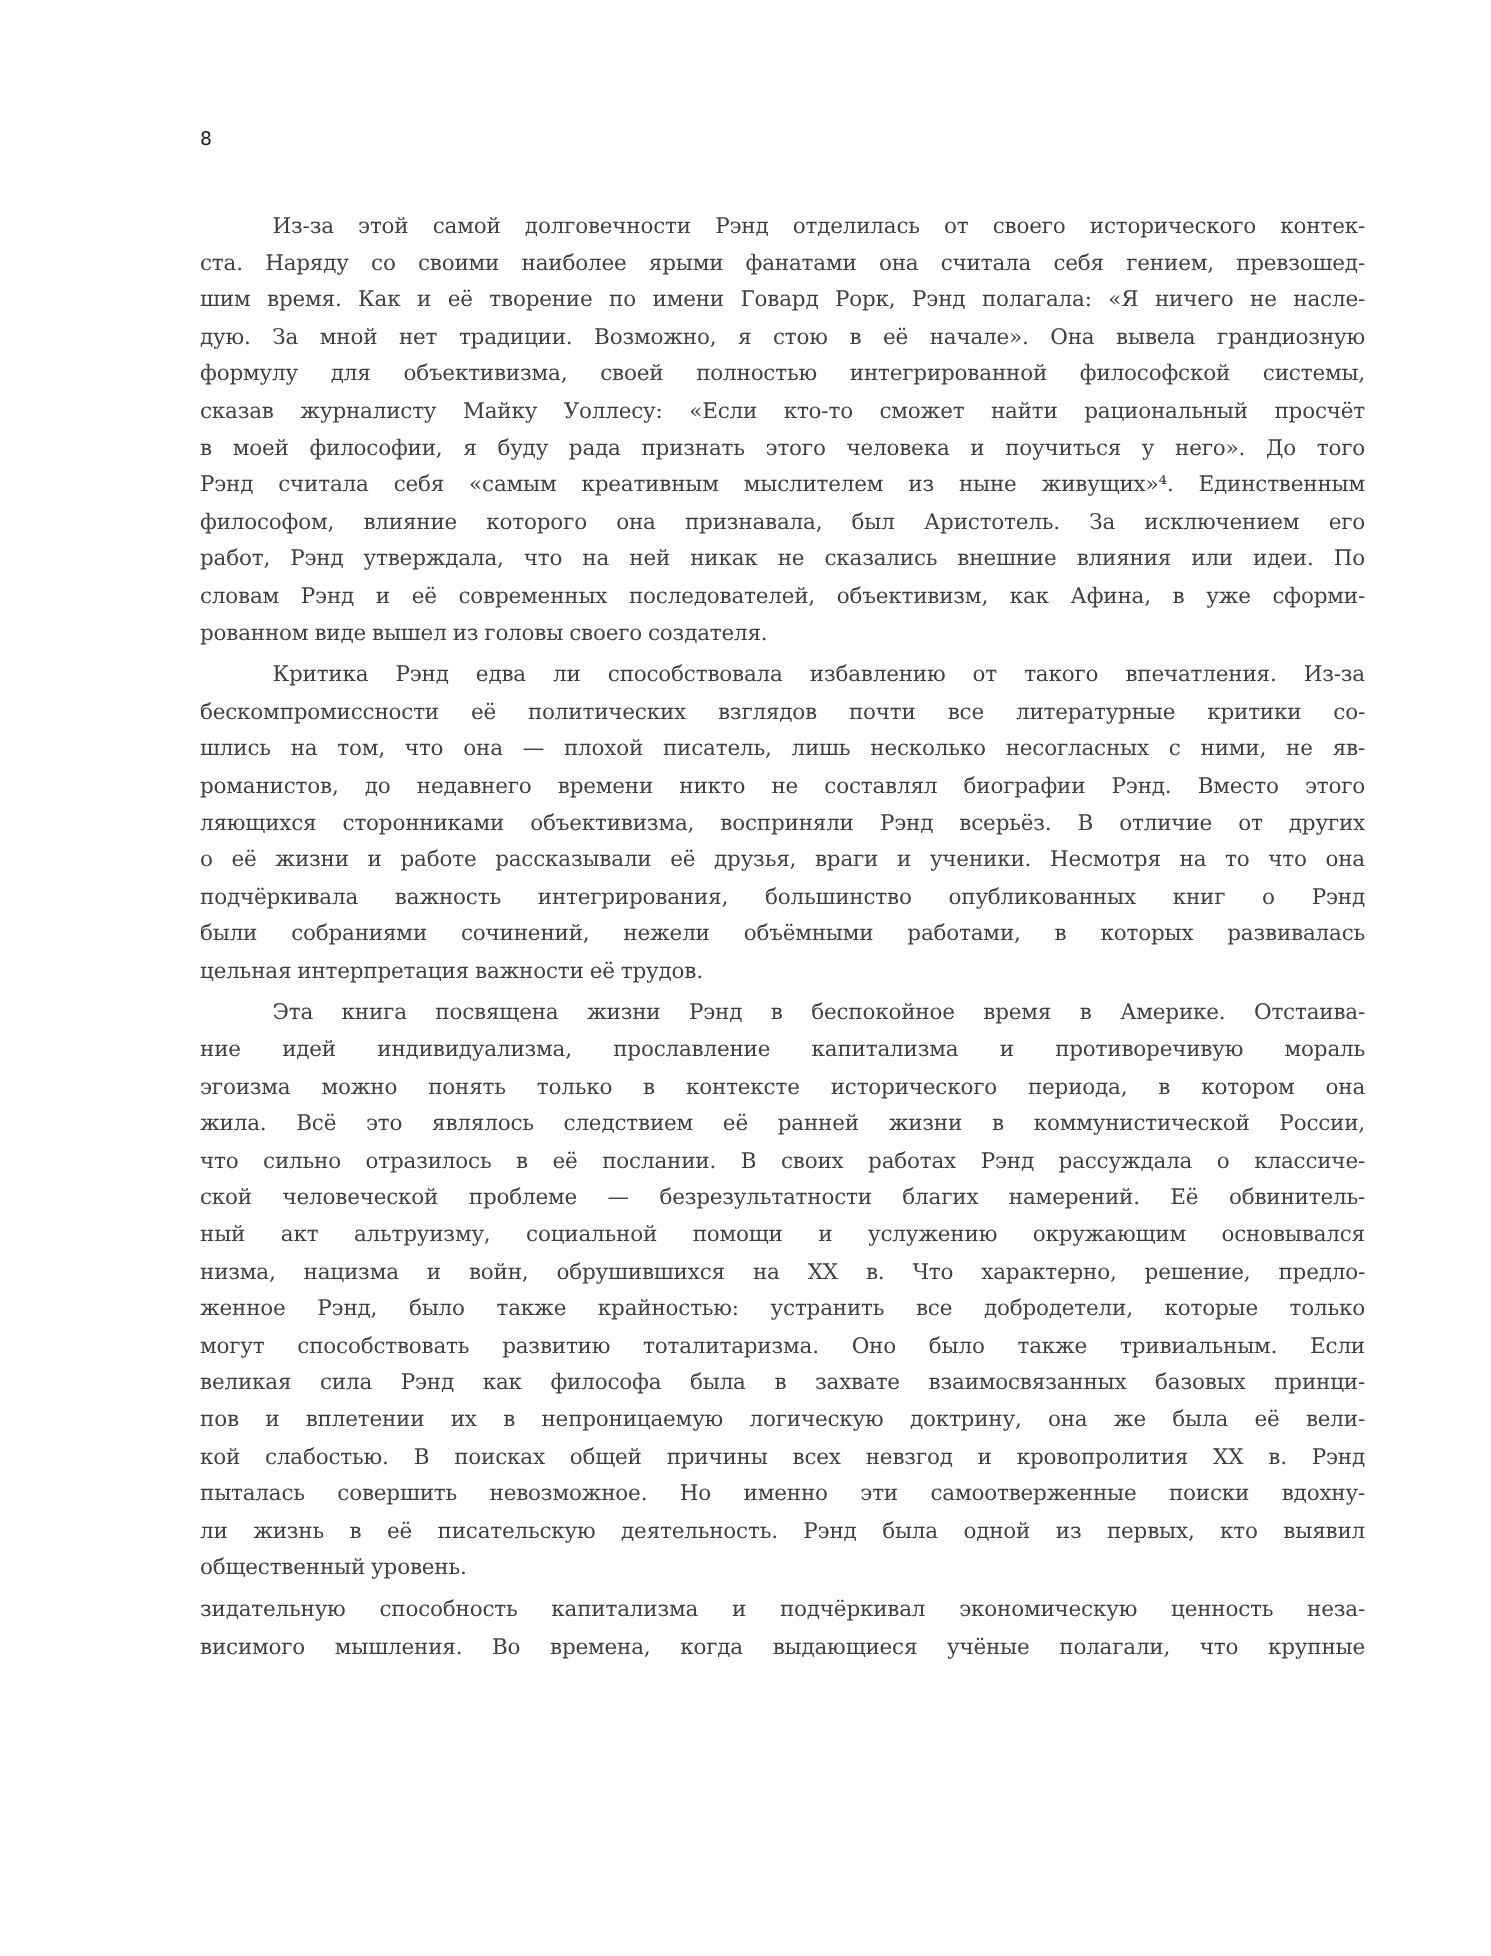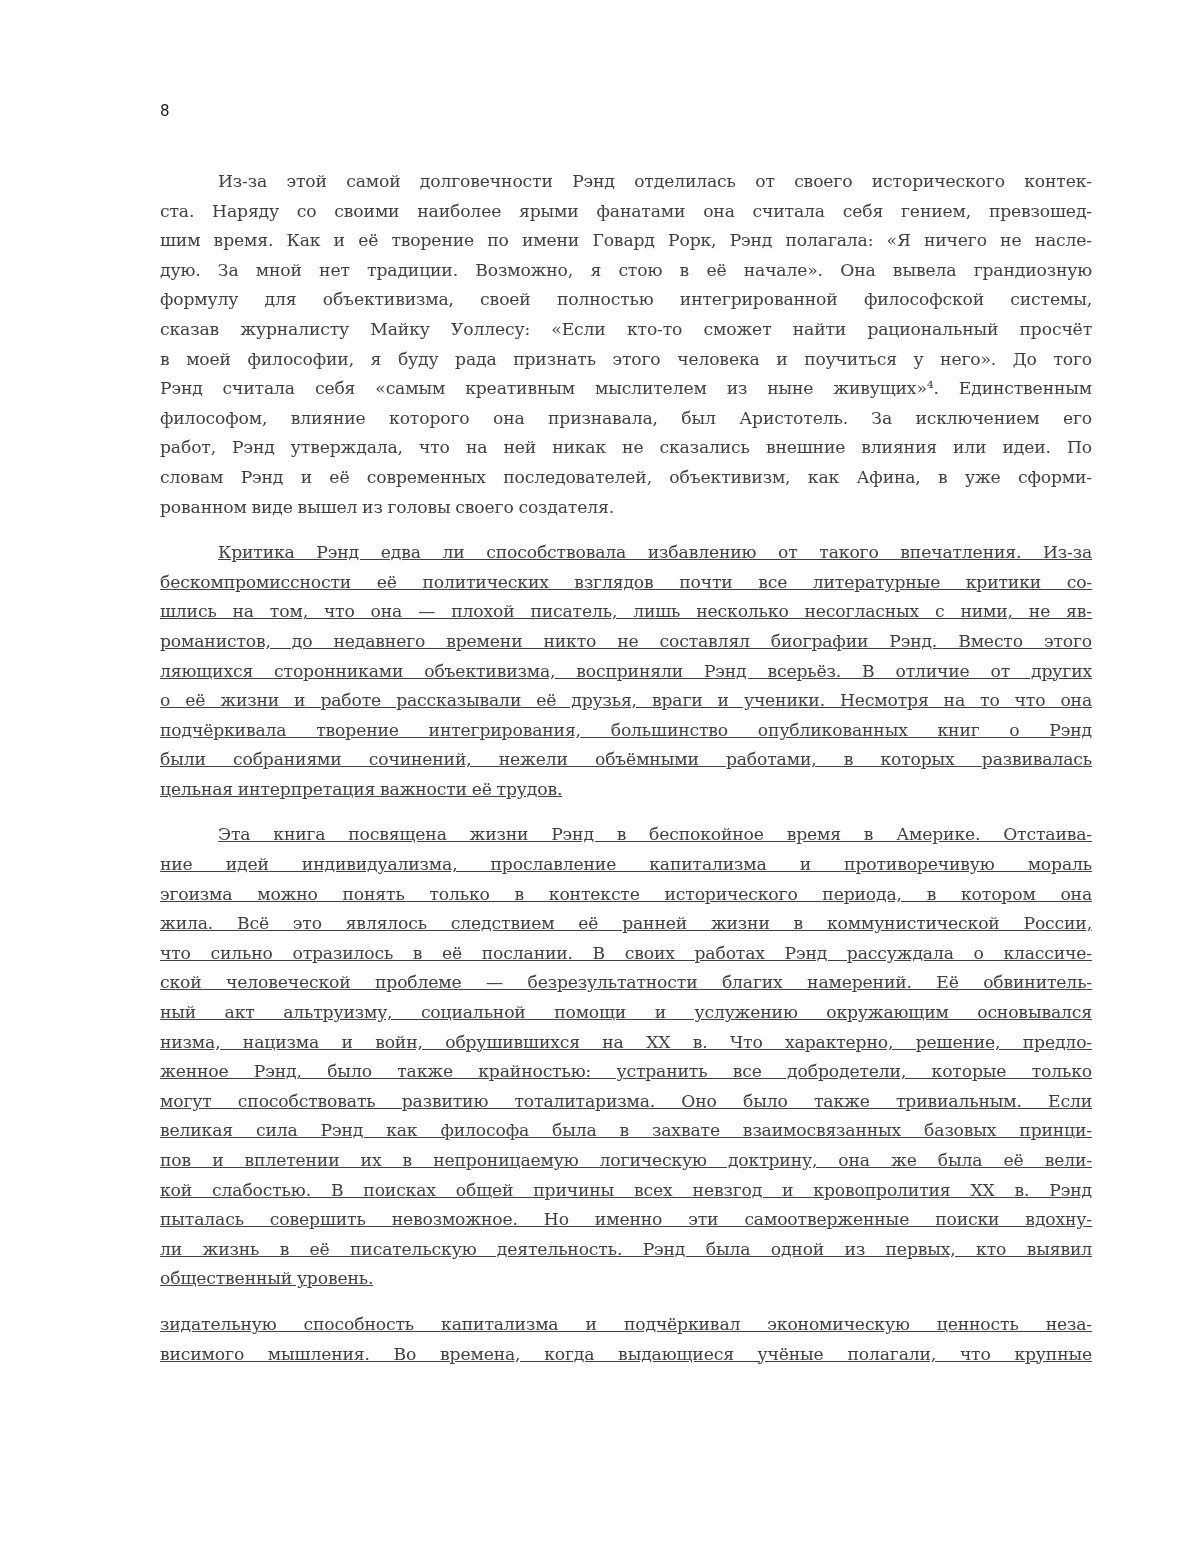--- a/index.html
+++ b/index.html
@@ -13,21 +13,21 @@
     font-family:"DejaVu Serif", serif; font-size:17.2px; color:#404040;
     letter-spacing:-0.15px; word-spacing:-0.5px;
   }
   .paragraph { margin:0; }
   .line {
     display:block; height:29.6px; line-height:29.6px;
     text-align:justify; text-align-last:justify; white-space:nowrap;
   }
   .line.indent { padding-left:58px; }
   .line.last { text-align-last:left; }
-  .paragraph + .paragraph { margin-top:16px;text-decoration:underline; }
+  .paragraph + .paragraph { margin-top:4px; }
 </style>
 </head>
 <body>
 
 <div>
   <div class="page-number">8</div>
   <div class="text-block" id="text-block">
       <div class="paragraph">
         <span class="line indent">Из-за этой самой долговечности Рэнд отделилась от своего исторического контек-</span>
         <span class="line">ста. Наряду со своими наиболее ярыми фанатами она считала себя гением, превзошед-</span>
@@ -42,21 +42,21 @@
         <span class="line">словам Рэнд и её современных последователей, объективизм, как Афина, в уже сформи-</span>
         <span class="line last">рованном виде вышел из головы своего создателя.</span>
       </div>
       <div class="paragraph">
         <span class="line indent">Критика Рэнд едва ли способствовала избавлению от такого впечатления. Из-за</span>
         <span class="line">бескомпромиссности её политических взглядов почти все литературные критики со-</span>
         <span class="line">шлись на том, что она — плохой писатель, лишь несколько несогласных с ними, не яв-</span>
         <span class="line">романистов, до недавнего времени никто не составлял биографии Рэнд. Вместо этого</span>
         <span class="line">ляющихся сторонниками объективизма, восприняли Рэнд всерьёз. В отличие от других</span>
         <span class="line">о её жизни и работе рассказывали её друзья, враги и ученики. Несмотря на то что она</span>
-        <span class="line">подчёркивала творение интегрирования, большинство опубликованных книг о Рэнд</span>
+        <span class="line">подчёркивала важность интегрирования, большинство опубликованных книг о Рэнд</span>
         <span class="line">были собраниями сочинений, нежели объёмными работами, в которых развивалась</span>
         <span class="line last">цельная интерпретация важности её трудов.</span>
       </div>
       <div class="paragraph">
         <span class="line indent">Эта книга посвящена жизни Рэнд в беспокойное время в Америке. Отстаива-</span>
         <span class="line">ние идей индивидуализма, прославление капитализма и противоречивую мораль</span>
         <span class="line">эгоизма можно понять только в контексте исторического периода, в котором она</span>
         <span class="line">жила. Всё это являлось следствием её ранней жизни в коммунистической России,</span>
         <span class="line">что сильно отразилось в её послании. В своих работах Рэнд рассуждала о классиче-</span>
         <span class="line">ской человеческой проблеме — безрезультатности благих намерений. Её обвинитель-</span>

